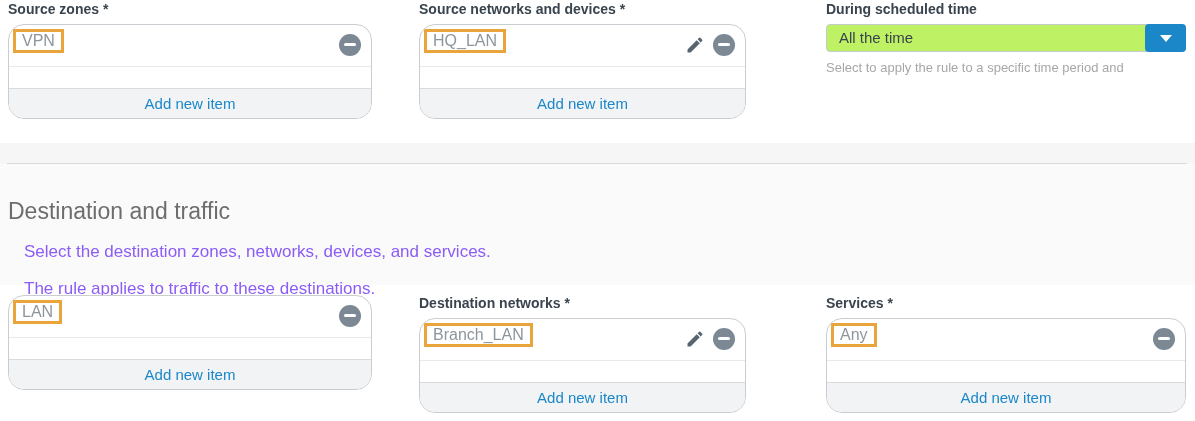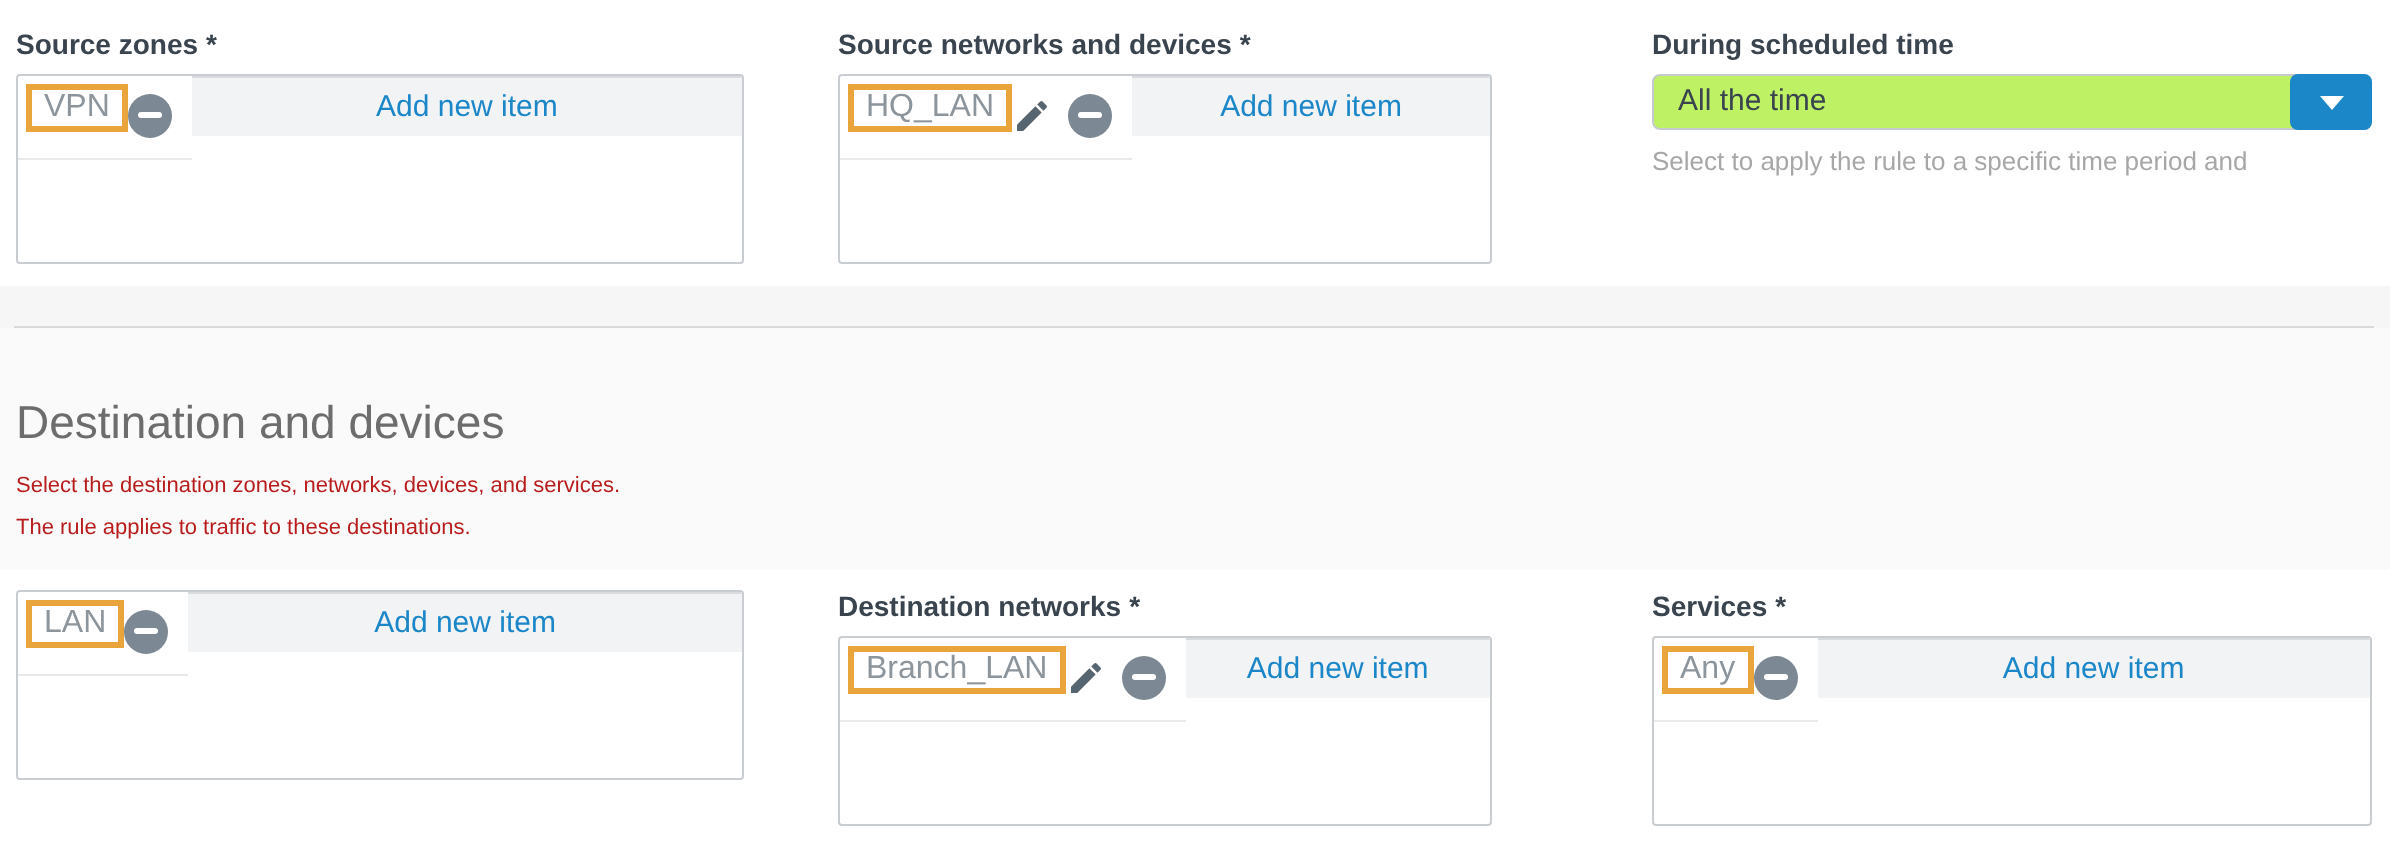--- a/index.html
+++ b/index.html
@@ -11,43 +11,43 @@
     background: #ffffff;
     overflow: hidden;
     font-family: "Liberation Sans", sans-serif;
   }
 
   
   .field { position: absolute; }
   .col1 { left: 8px;   width: 364px; }
   .col2 { left: 419px; width: 327px; }
   .col3 { left: 826px; width: 360px; }
-  .row1 { top: 14px; }
+  .row1 { top: 1px; }
   .row2 { top: 295px; }
 
   .field-label {
     font-size: 14px;
     font-weight: 700;
     color: #39444e;
     height: 16px;
     line-height: 16px;
     margin: 0 0 7px 0;
     white-space: nowrap;
   }
   .req { margin-left: 4px; }
 
   
   .listbox {
     position: relative;
     height: 95px;
     background: #ffffff;
     border: 1px solid #c9cdd1;
-    border-radius: 2px;
+    border-radius: 16px;
     display: flex;
-    flex-direction: row;
+    flex-direction: column;
     overflow: hidden;
   }
   .list-item {
     height: 42px;
     border-bottom: 1px solid #e7e9ea;
     display: flex;
     justify-content: space-between;
     align-items: flex-start;
     padding: 4px 10px 0 4px;
   }
@@ -137,24 +137,24 @@
     padding: 0 8px;
   }
   .section-title {
     margin: 34px 0 8px 0;
     font-size: 23px;
     font-weight: 300;
     color: #6d6d6d;
     line-height: 27px;
   }
   .section-desc {
-    margin: 0;
-    font-size: 11px;
+    margin: 16px;
+    font-size: 17px;
     line-height: 21px;
-    color: #b91c1c;
+    color: #8b5cf6;
   }
 </style>
 </head>
 <body>
 
 <div class="screen">
 
   <div class="field row1 col1">
     <div class="field-label"><span>Source zones</span><span class="req">*</span></div>
     <div class="listbox">
@@ -199,21 +199,21 @@
     <div class="helper">
       <div>Select to apply the rule to a specific time period and</div>
     </div>
   </div>
 
   <div class="divider-band">
     <div class="divider-line"></div>
   </div>
 
   <div class="section-head">
-    <h1 class="section-title">Destination and devices</h1>
+    <h1 class="section-title">Destination and traffic</h1>
     <p class="section-desc">Select the destination zones, networks, devices, and services.</p>
     <p class="section-desc">The rule applies to traffic to these destinations.</p>
   </div>
 
   <div class="field row2 col1">
     <div class="listbox">
       <div class="list-item">
         <span class="tag">LAN</span>
         <span class="row-icons">
           <span class="icon-minus"></span>

